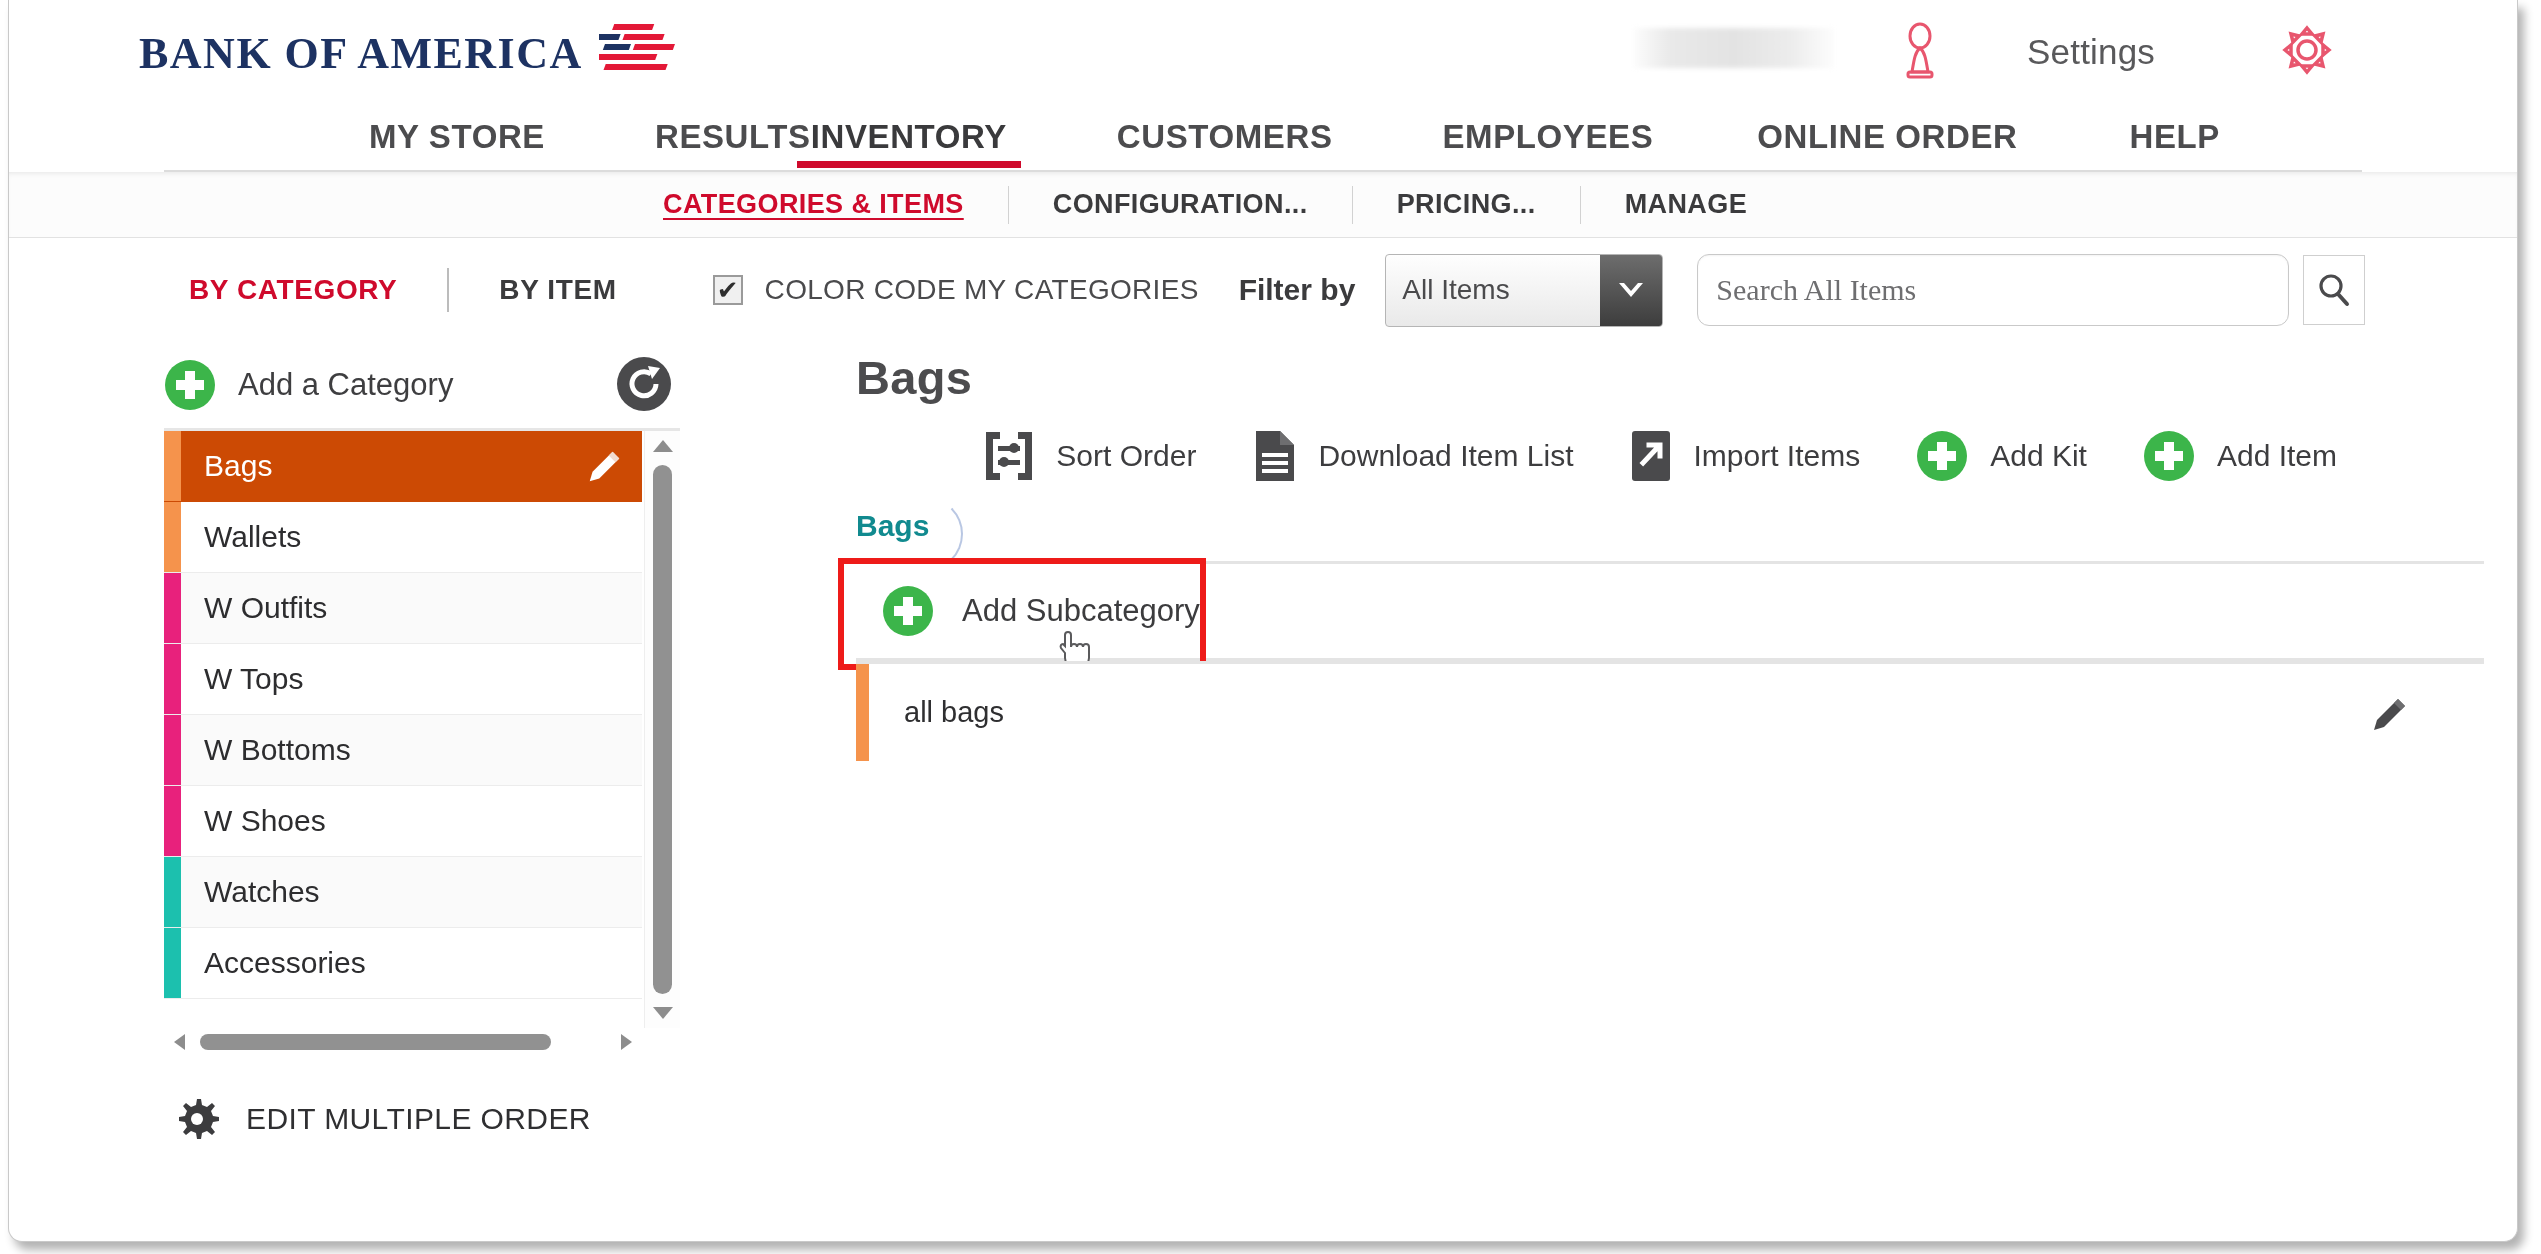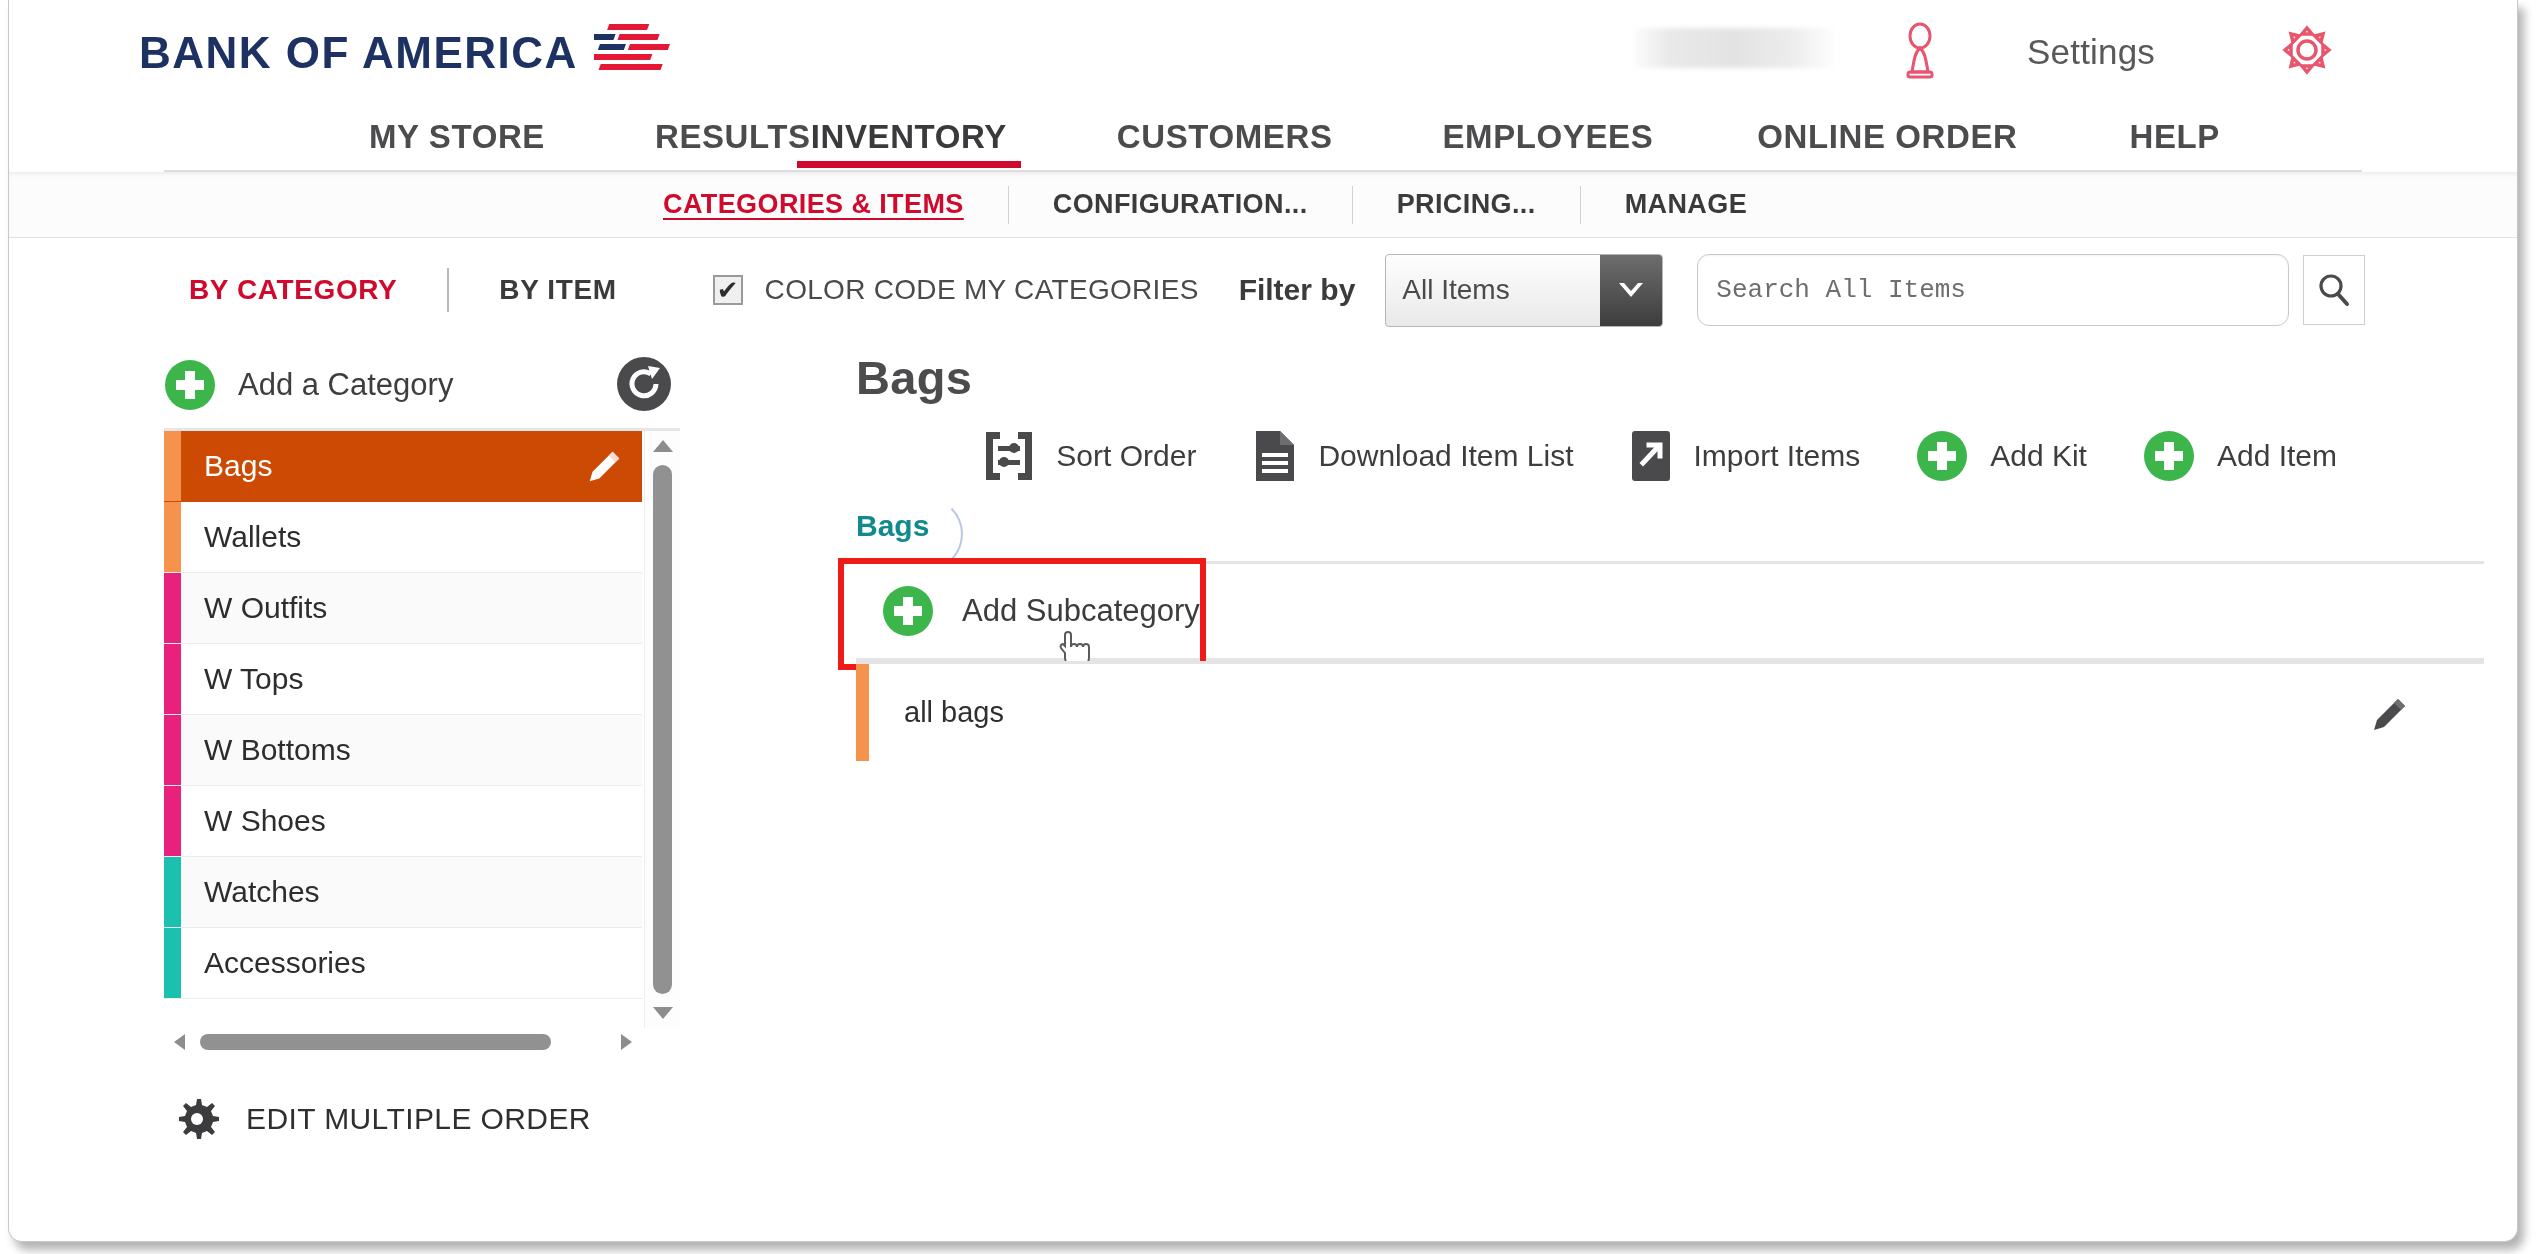--- a/index.html
+++ b/index.html
@@ -23,21 +23,21 @@
     box-shadow: 6px 8px 10px rgba(0,0,0,0.30);
     overflow: hidden;
   }
 
   
   #header { position: relative; height: 118px; background:#fff; }
 
   
   .logo-wrap { position: absolute; left: 130px; top: 22px; display:flex; align-items:center; }
   .logo-text {
-    font-family: Liberation Sans, sans-serif;
+    font-family: Liberation Serif, serif;
     font-weight: 700;
     font-size: 44px;
     letter-spacing: 1.5px;
     color: #1d3262;
     white-space: nowrap;
   }
   .logo-flag { margin-left: 16px; width: 118px; height: 62px; }
 
   .user-blur {
     position:absolute; left:1625px; top:28px;
@@ -123,22 +123,22 @@
     border-top-right-radius:3px; border-bottom-right-radius:3px;
     display:flex; align-items:center; justify-content:center;
   }
   .fb-search {
     margin-left:34px; width:592px; height:72px;
     border:1px solid #c9c9c9; border-radius:12px; background:#fff;
     display:flex; align-items:center; box-shadow: inset 0 1px 2px rgba(0,0,0,0.05);
   }
   .fb-search input {
     border:none; outline:none; width:100%;
-    font-size:26px; color:#5e5e60; padding-left:18px;
-    font-family:Liberation Mono, monospace; background:transparent;
+    font-size:30px; color:#5e5e60; padding-left:18px;
+    font-family:Liberation Serif, serif; background:transparent;
   }
   .fb-search input::placeholder { color:#6e6e70; }
   .fb-searchbtn {
     margin-left:14px; width:62px; height:70px;
     border:1px solid #cfcfcf; background:#fff;
     display:flex; align-items:center; justify-content:center; cursor:pointer;
   }
 
   
   #body-area { position:relative; display:flex; padding-left:155px; }

